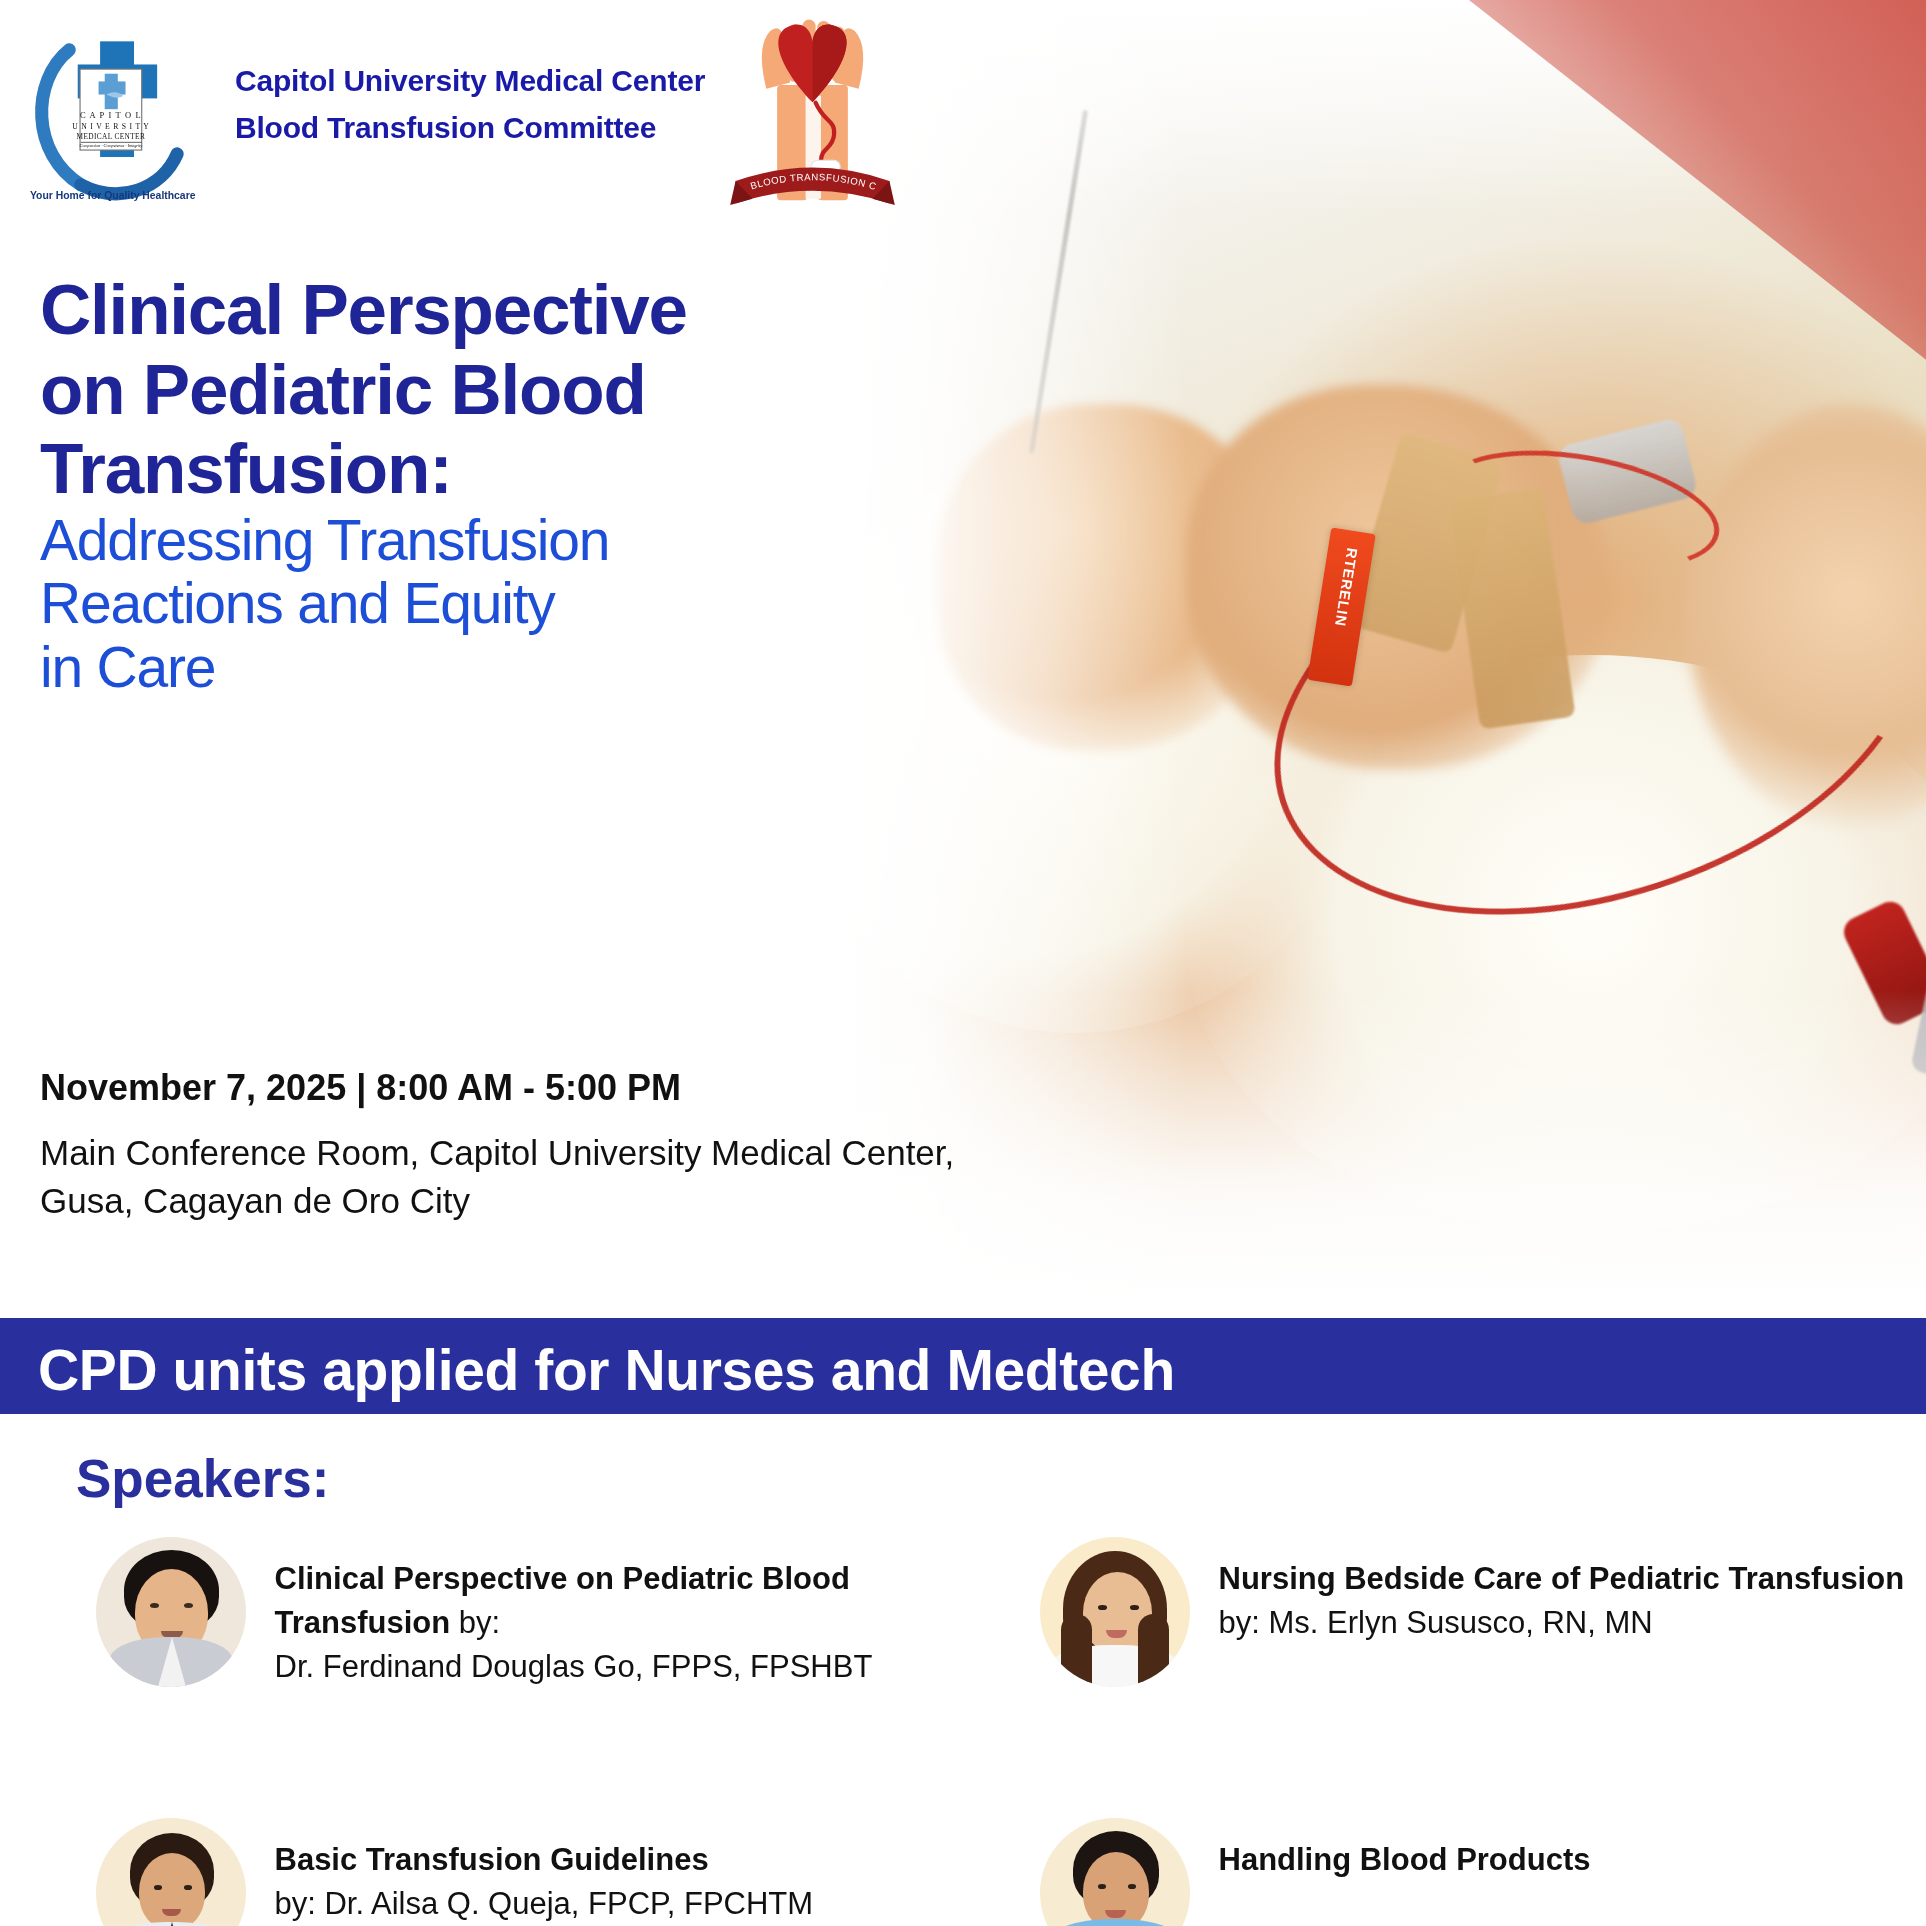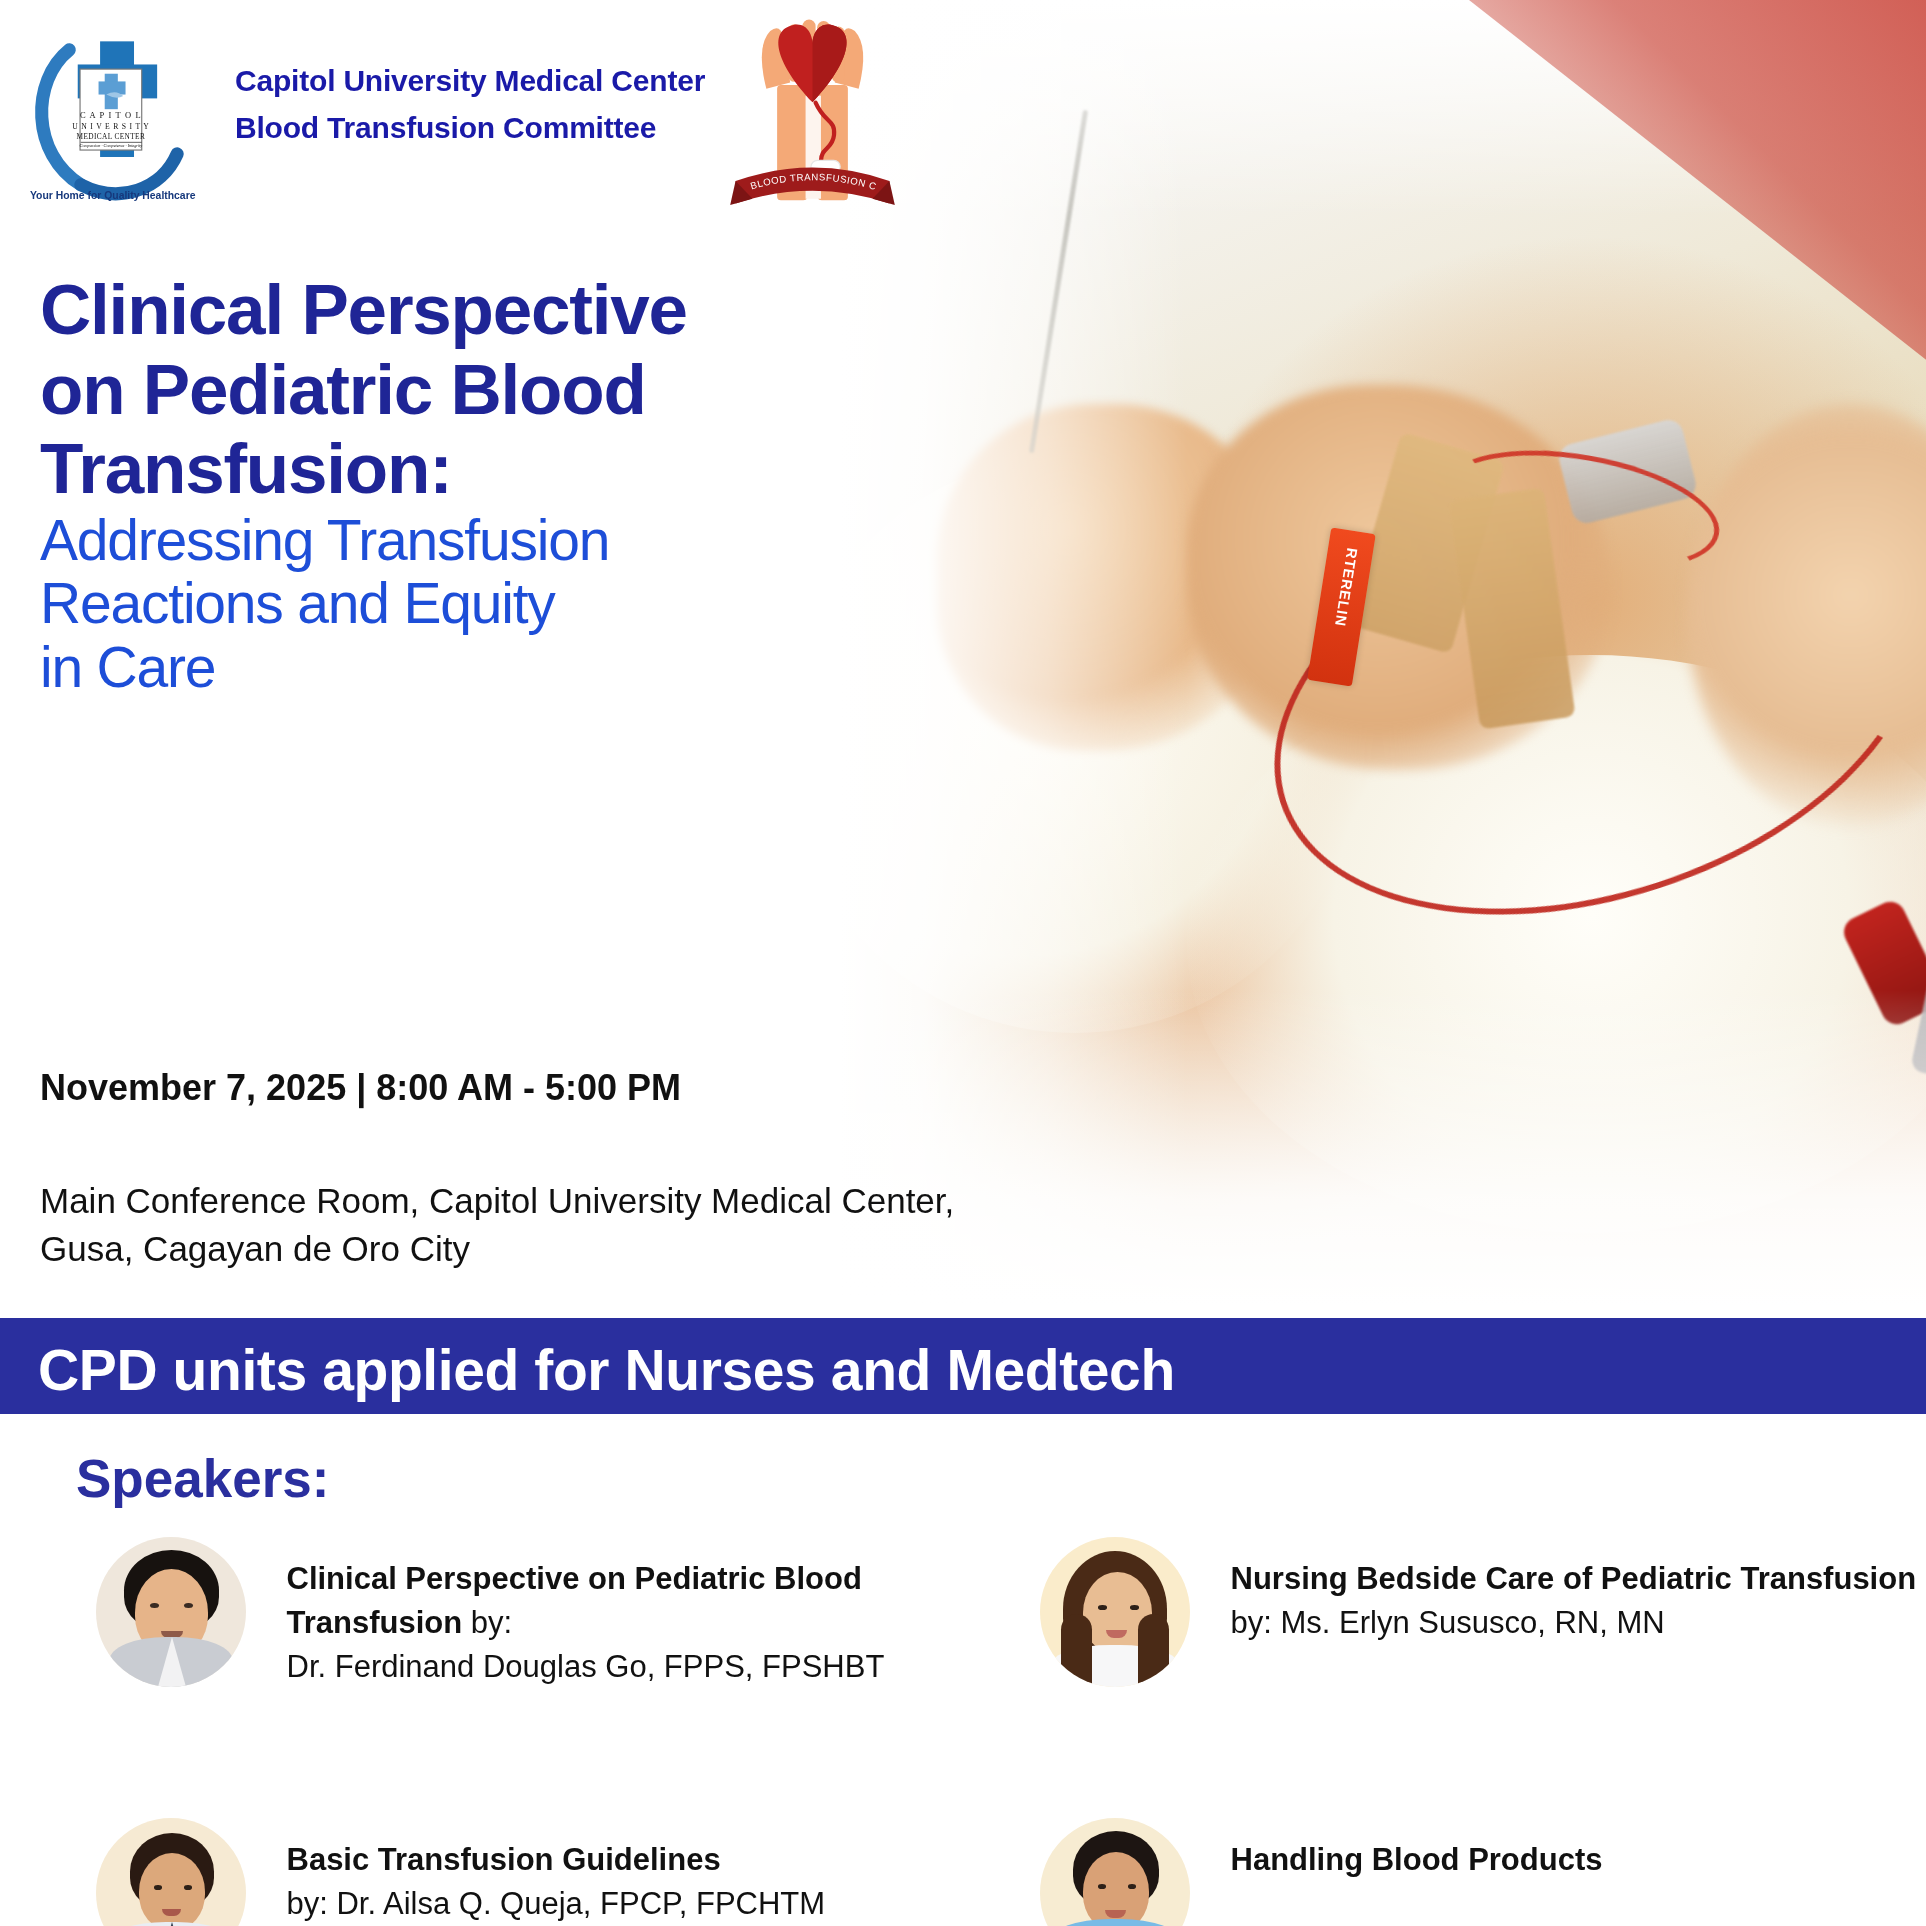--- a/index.html
+++ b/index.html
@@ -81,32 +81,32 @@
 
   
   .title-wrap{position:absolute;left:40px;top:270px;width:1213px;}
   .t-blue{color:#1f2596;font-weight:bold;font-size:71px;line-height:1.12;letter-spacing:-1.2px;
           font-family:"Liberation Sans",sans-serif;}
   .t-red{color:#1d4ed8;font-weight:normal;font-size:57px;line-height:1.12;letter-spacing:-1.2px;
           font-family:"Liberation Sans",sans-serif;}
   .datetime{position:absolute;left:40px;top:1067px;color:#111;font-weight:bold;font-size:36px;
           font-family:"Liberation Sans",sans-serif;}
   .venue{position:absolute;left:40px;top:1129px;color:#111;font-size:35px;line-height:1.36;
-          font-family:"Liberation Sans",sans-serif;margin-top:48px;}
+          font-family:"Liberation Sans",sans-serif;}
 
   
   .cpd-band{position:absolute;left:0;top:1318px;width:2047px;height:96px;background:#2a2f9e;}
   .cpd-band span{position:absolute;left:38px;top:19px;color:#fff;font-weight:bold;font-size:57px;
     letter-spacing:-0.4px;font-family:"Liberation Sans",sans-serif;}
 
   
   .spk-head{position:absolute;left:76px;top:1448px;color:#2a2f9e;font-weight:bold;font-size:53px;
     font-family:"Liberation Sans",sans-serif;}
   .spk-grid{position:absolute;left:0;top:1537px;width:2047px;}
-  .spk{position:absolute;display:flex;align-items:flex-start;gap:12px;}
+  .spk{position:absolute;display:flex;align-items:flex-start;}
   .spk .ava{width:150px;height:150px;border-radius:50%;flex:0 0 150px;overflow:hidden;position:relative;}
   .spk .txt{margin-left:28.5px;padding-top:20px;}
   .spk .ttl{color:#111;font-weight:bold;font-size:31px;line-height:1.42;font-family:"Liberation Sans",sans-serif;}
   .spk .ttl .nb{font-weight:normal;}
   .spk .nm{color:#111;font-size:31px;line-height:1.42;font-family:Liberation Sans, sans-serif;}
 
   
   .ava .bg{position:absolute;inset:0;}
   .ava .hair{position:absolute;border-radius:50% 50% 42% 42%;}
   .ava .face{position:absolute;border-radius:50% 50% 46% 46%;}

